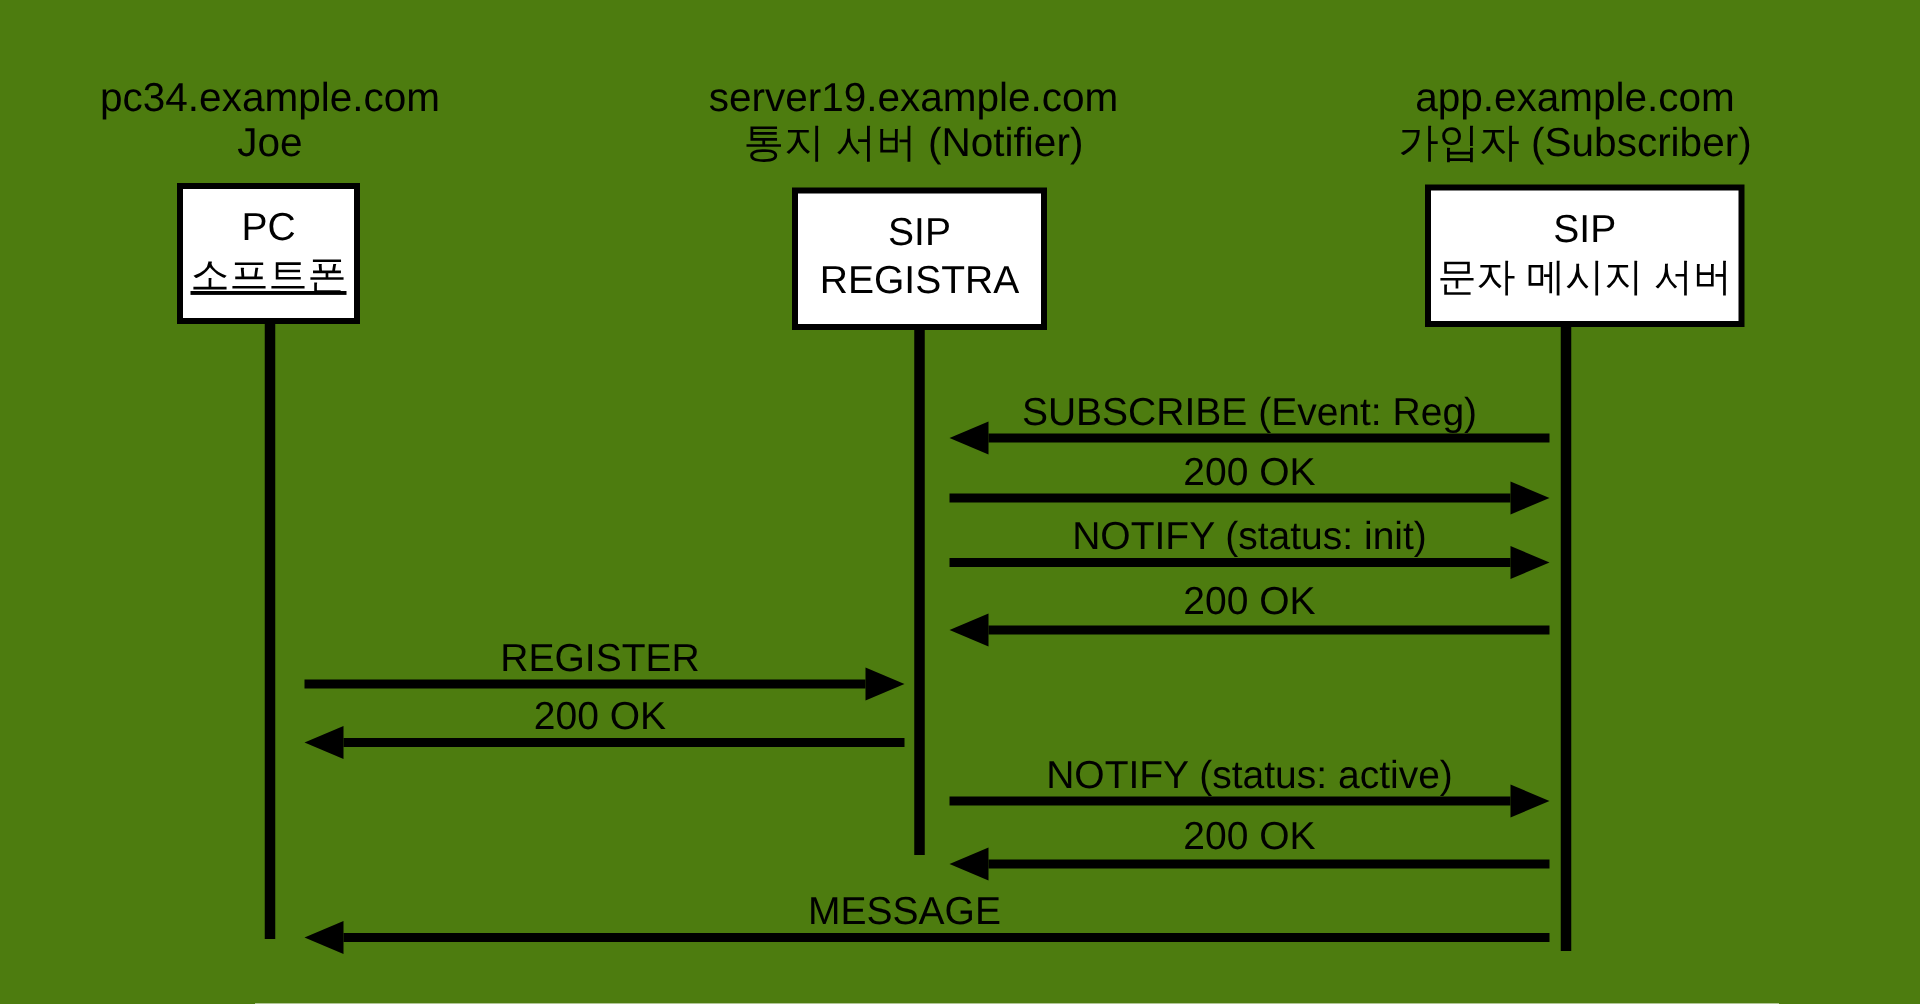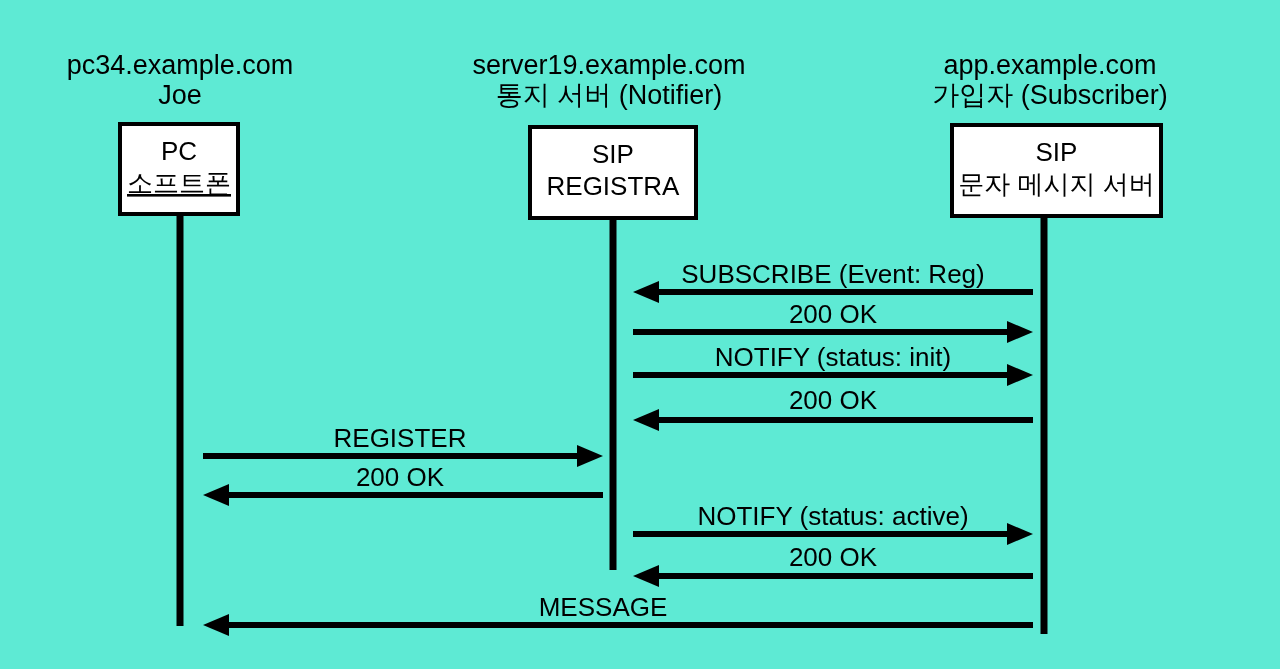--- a/index.html
+++ b/index.html
@@ -9,21 +9,21 @@
     background: #ffffff;
   }
   body {
     font-family: "Liberation Sans", sans-serif;
     color: #000000;
   }
   #diagram-root {
     position: relative;
     width: 1280px;
     height: 669px;
-    background: #5eead4;
+    background: #4d7c0f;
     overflow: hidden;
   }
   svg#seq-svg {
     position: absolute;
     left: 0;
     top: 0;
     width: 1280px;
     height: 669px;
     display: block;
   }

